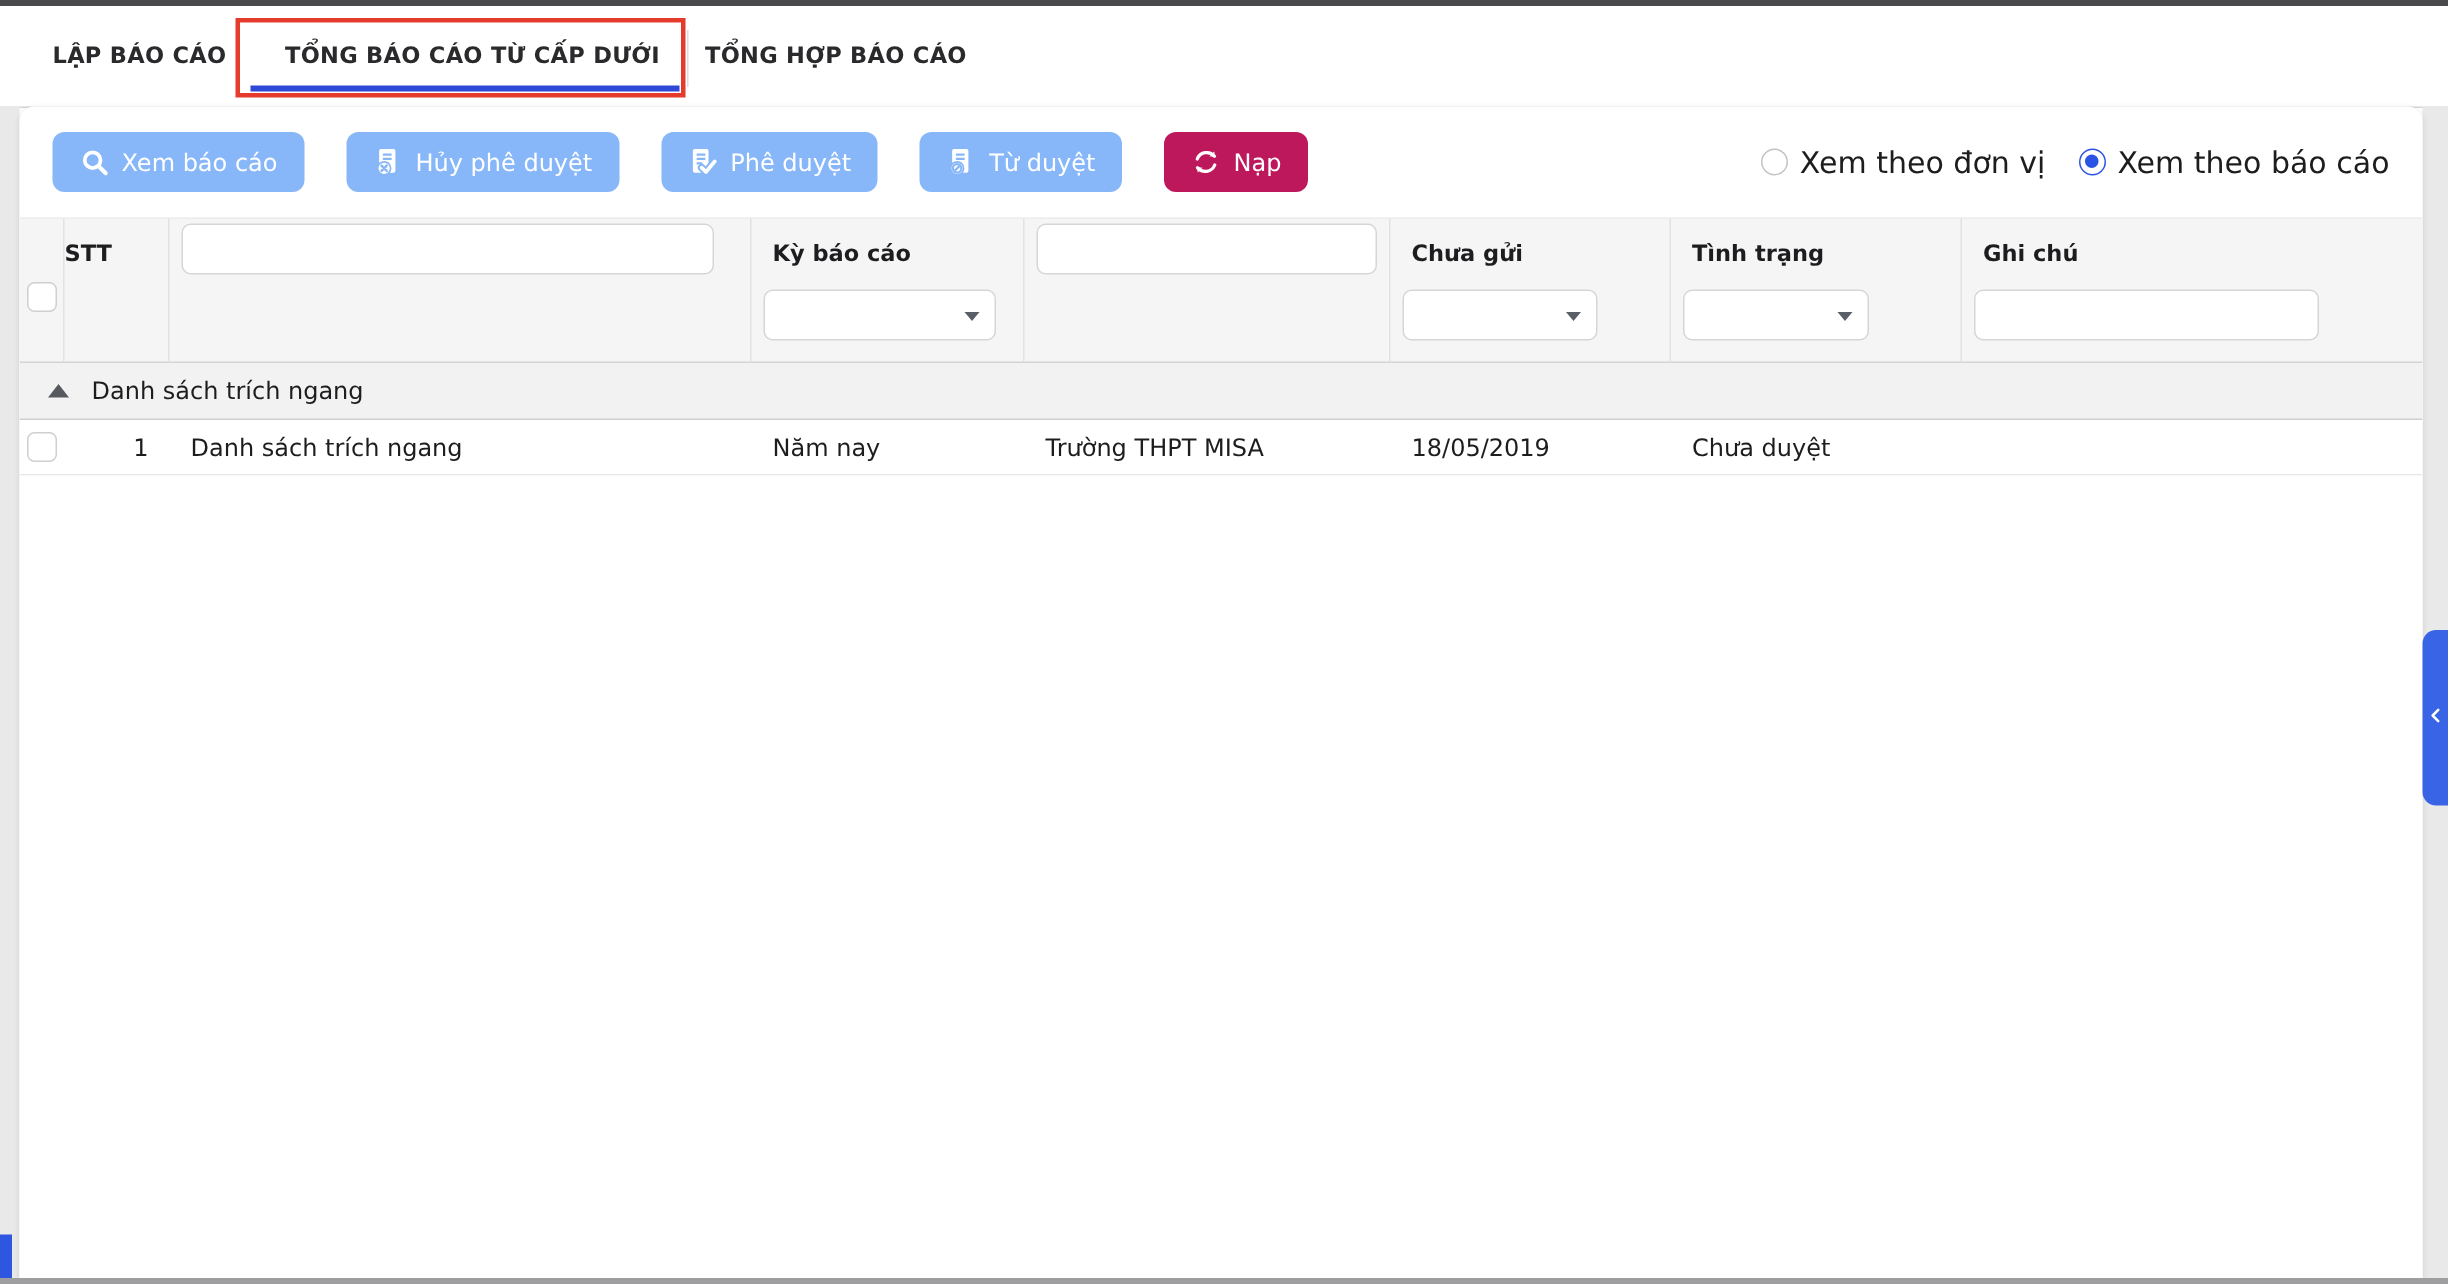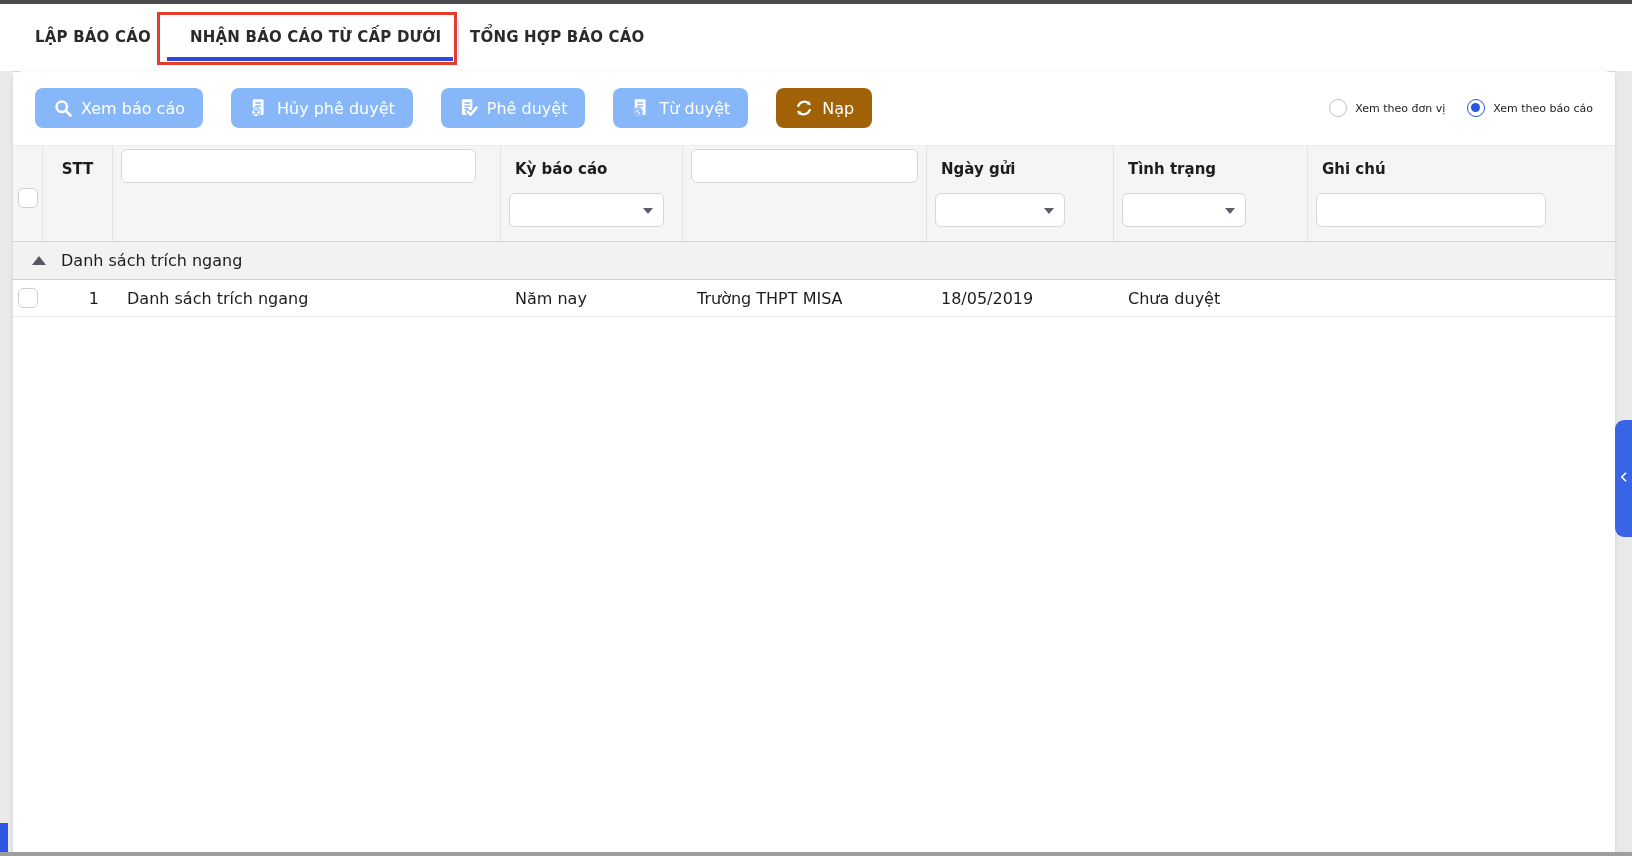--- a/index.html
+++ b/index.html
@@ -30,37 +30,37 @@
   .card { position:absolute; left:13px; top:71px; right:17px; bottom:4px; background:#fff;
           border-radius:10px 10px 0 0; box-shadow:0 1px 4px rgba(0,0,0,.10); overflow:hidden;
           display:flex; flex-direction:column; }
 
   
   .toolbar { height:74px; flex:0 0 74px; display:flex; align-items:center; padding:0 22px; gap:28px; }
   .btn { height:40px; border:none; border-radius:8px; display:inline-flex; align-items:center; gap:8px;
          padding:0 18px; font-size:16px; color:#fff; cursor:pointer; white-space:nowrap;
          font-family:inherit; }
   .btn-light { background:#87b7f8; }
-  .btn-primary { background:#a16207;justify-content:center; }
+  .btn-primary { background:#be185d;justify-content:center; }
   .btn svg { display:block; }
 
   .radio-group { margin-left:auto; display:flex; align-items:center; gap:22px; }
   .radio-opt { display:flex; align-items:center; gap:8px; cursor:pointer; }
   .radio-circle { width:18px; height:18px; border-radius:50%; border:1.5px solid #c2c2c4; background:#fff; position:relative; flex:0 0 18px; }
   .radio-circle.checked { border-color:#2b53e4; }
   .radio-circle.checked::after { content:""; position:absolute; left:3px; top:3px; width:9px; height:9px; border-radius:50%; background:#2b53e4; }
-  .radio-label { font-size:11px; color:#1d1d1f; }
+  .radio-label { font-size:20px; color:#1d1d1f; }
 
   
   .grid-head { flex:0 0 95px; display:grid; grid-template-columns:30px 70px 388px 182px 244px 187px 194px 1fr;
                background:#f5f5f6; border-top:1px solid #ececee; border-bottom:1px solid #d4d4d6; }
   .hcol { position:relative; border-right:1px solid #e2e2e4; }
   .hcol:last-child { border-right:none; }
   .hlabel { height:44px; line-height:46px; font-weight:700; font-size:15px; padding-left:14px; white-space:nowrap; overflow:hidden; }
-  .hlabel.center { text-align:center; padding-left:0; }
+  .hlabel.center { padding-left:0; }
   .hfilter { height:51px; padding-top:3px; }
   .f-input { height:34px; border:1px solid #d6d6d8; border-radius:6px; background:#fff; margin-left:8px;
              width:calc(100% - 16px); padding:0 10px; font-size:15px; font-family:inherit; color:#1d1d1f; outline:none; }
   .f-input.w-ten { width:calc(100% - 32px); }
   .f-input.w-ghichu { width:230px; }
   .f-select { position:relative; height:34px; border:1px solid #d6d6d8; border-radius:6px; background:#fff; margin-left:8px; cursor:pointer; }
   .f-select .arrow { position:absolute; right:10px; top:14px; width:0; height:0;
                      border-left:5px solid transparent; border-right:5px solid transparent; border-top:6px solid #5a5e66; }
   .w-ky { width:155px; } .w-ngay { width:130px; } .w-tinhtrang { width:124px; }
 
@@ -86,21 +86,21 @@
                  border-radius:9px 0 0 9px; display:flex; align-items:center; justify-content:center; cursor:pointer; }
 </style>
 </head>
 <body>
 
 <div class="top-line"></div>
 
 <div class="tabbar">
   <div class="tab tab-1">LẬP BÁO CÁO</div>
   <div class="tab-sep sep-1"></div>
-  <div class="tab tab-2">NHẬN BÁO CÁO TỪ CẤP DƯỚI</div>
+  <div class="tab tab-2">TỔNG BÁO CÁO TỪ CẤP DƯỚI</div>
   <div class="tab-underline"></div>
   <div class="tab-sep sep-2"></div>
   <div class="tab tab-3">TỔNG HỢP BÁO CÁO</div>
   <div class="annotation-box"></div>
 </div>
 
 <div class="left-strip"></div>
 <div class="right-strip"></div>
 
 <div class="card">
@@ -203,21 +203,21 @@
           <span class="arrow"></span>
         </div>
       </div>
     </div>
     <div class="hcol">
       <div class="hfilter">
         <input class="f-input" value="" style="">
       </div>
     </div>
     <div class="hcol">
-      <div class="hlabel">Ngày gửi</div>
+      <div class="hlabel">Chưa gửi</div>
       <div class="hfilter">
         <div class="f-select w-ngay">
           <span class="arrow"></span>
         </div>
       </div>
     </div>
     <div class="hcol">
       <div class="hlabel">Tình trạng</div>
       <div class="hfilter">
         <div class="f-select w-tinhtrang">

